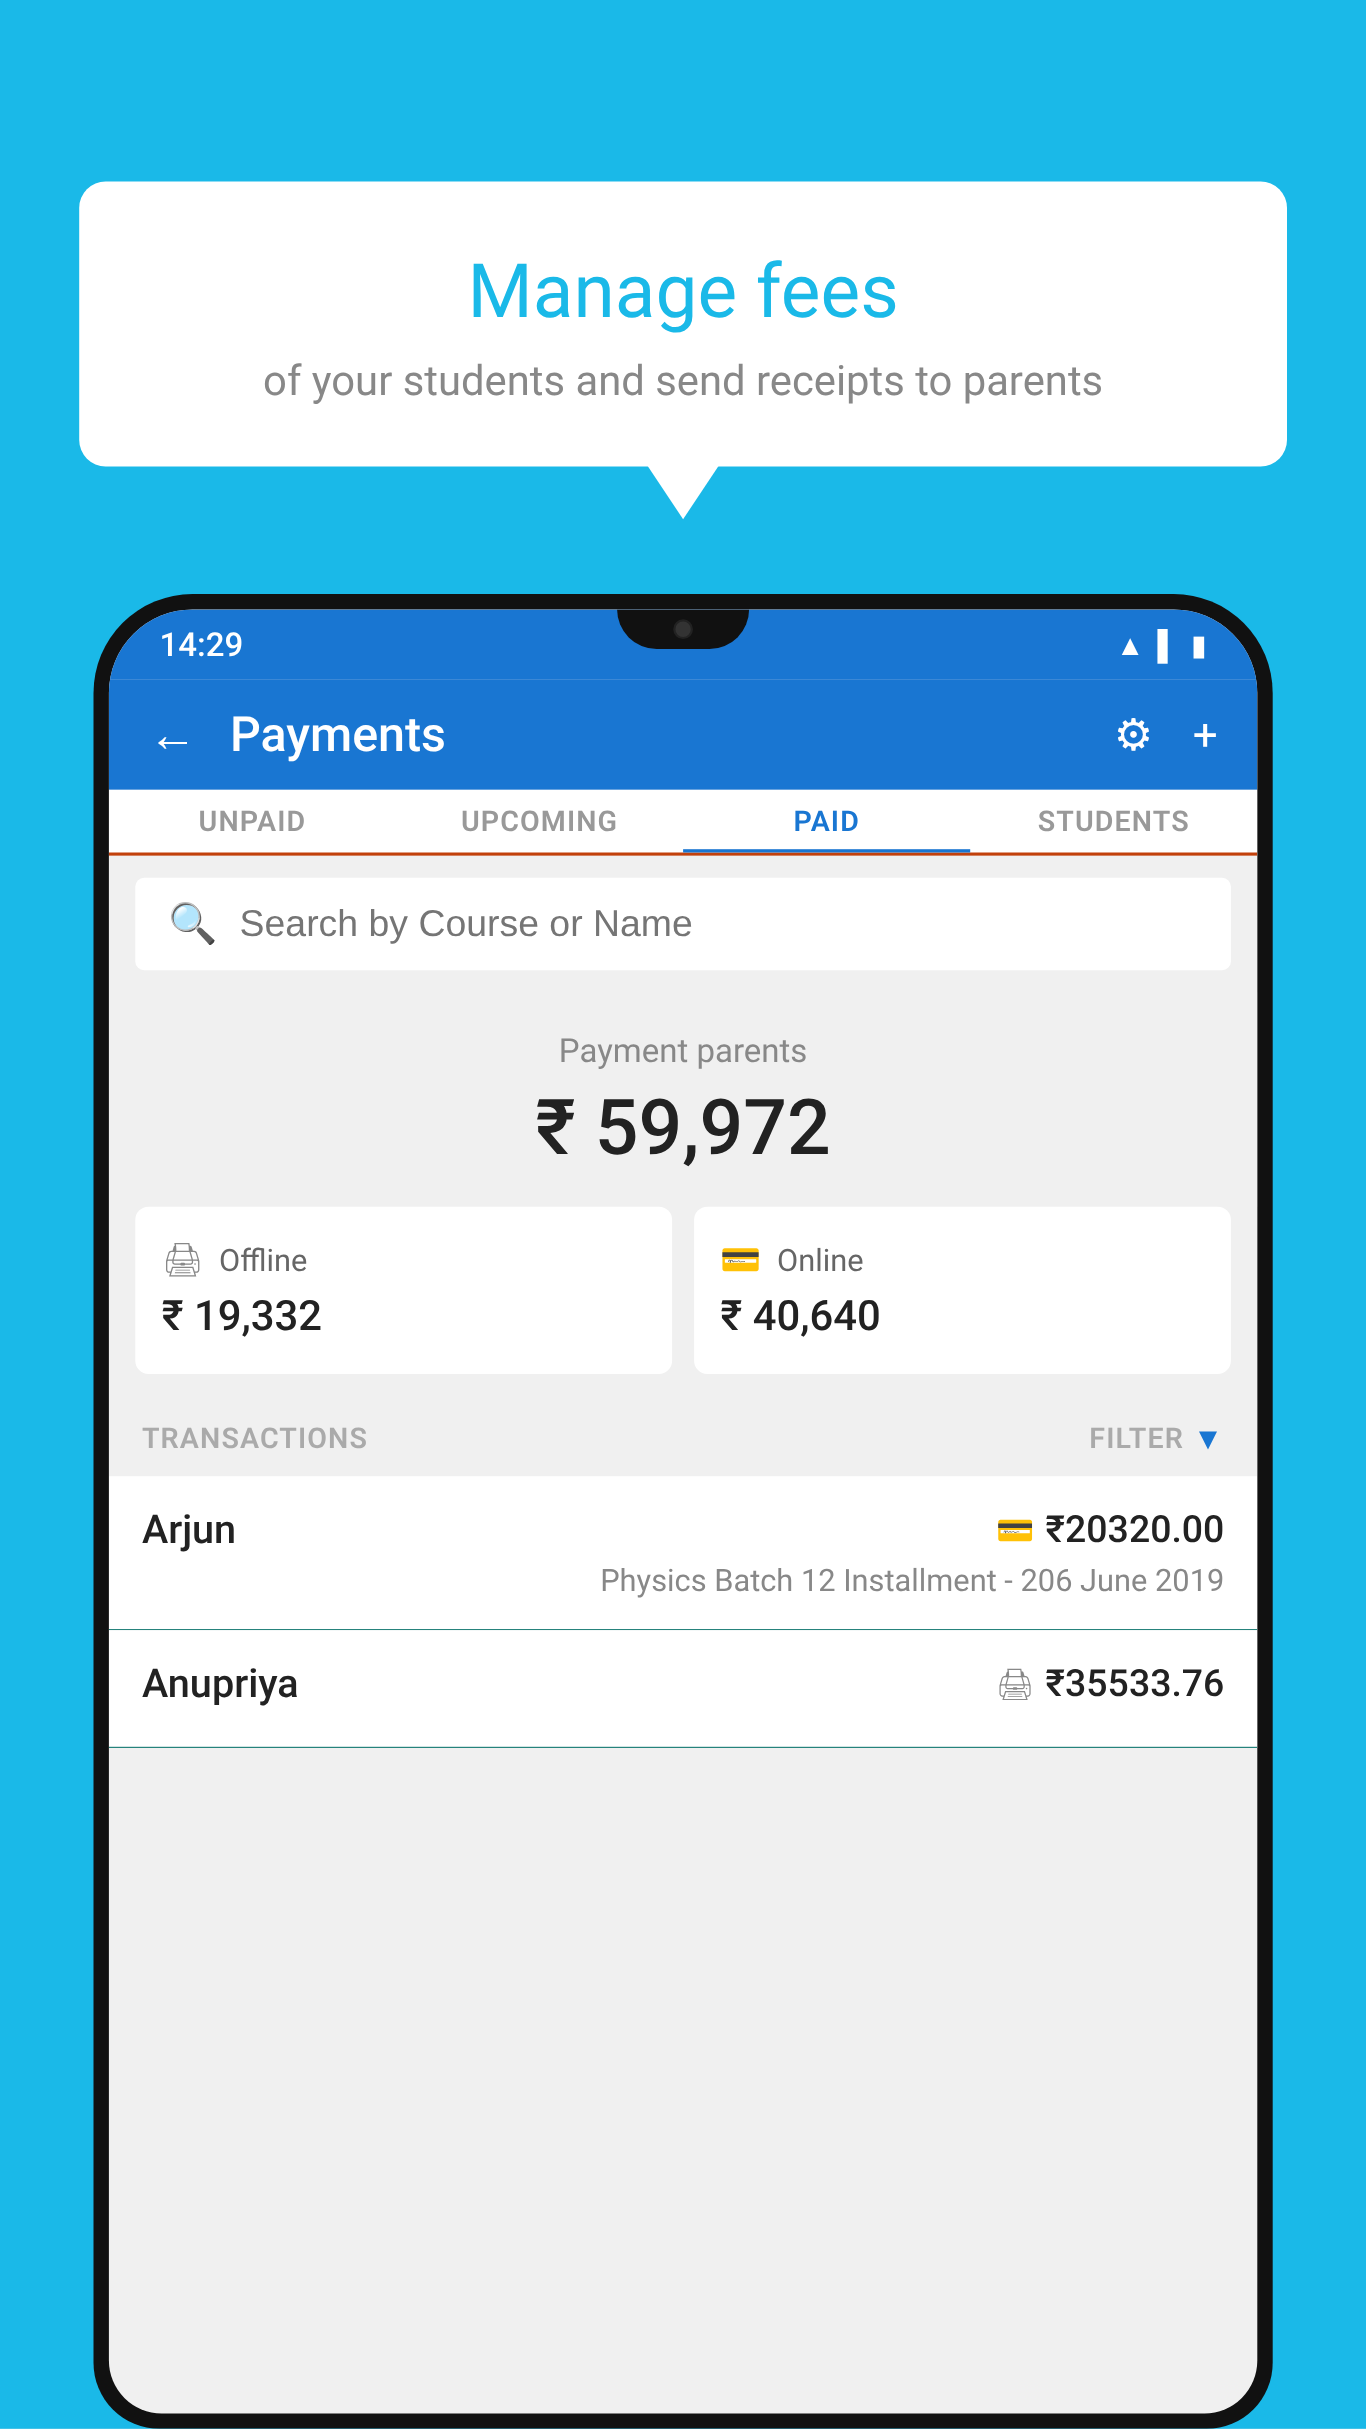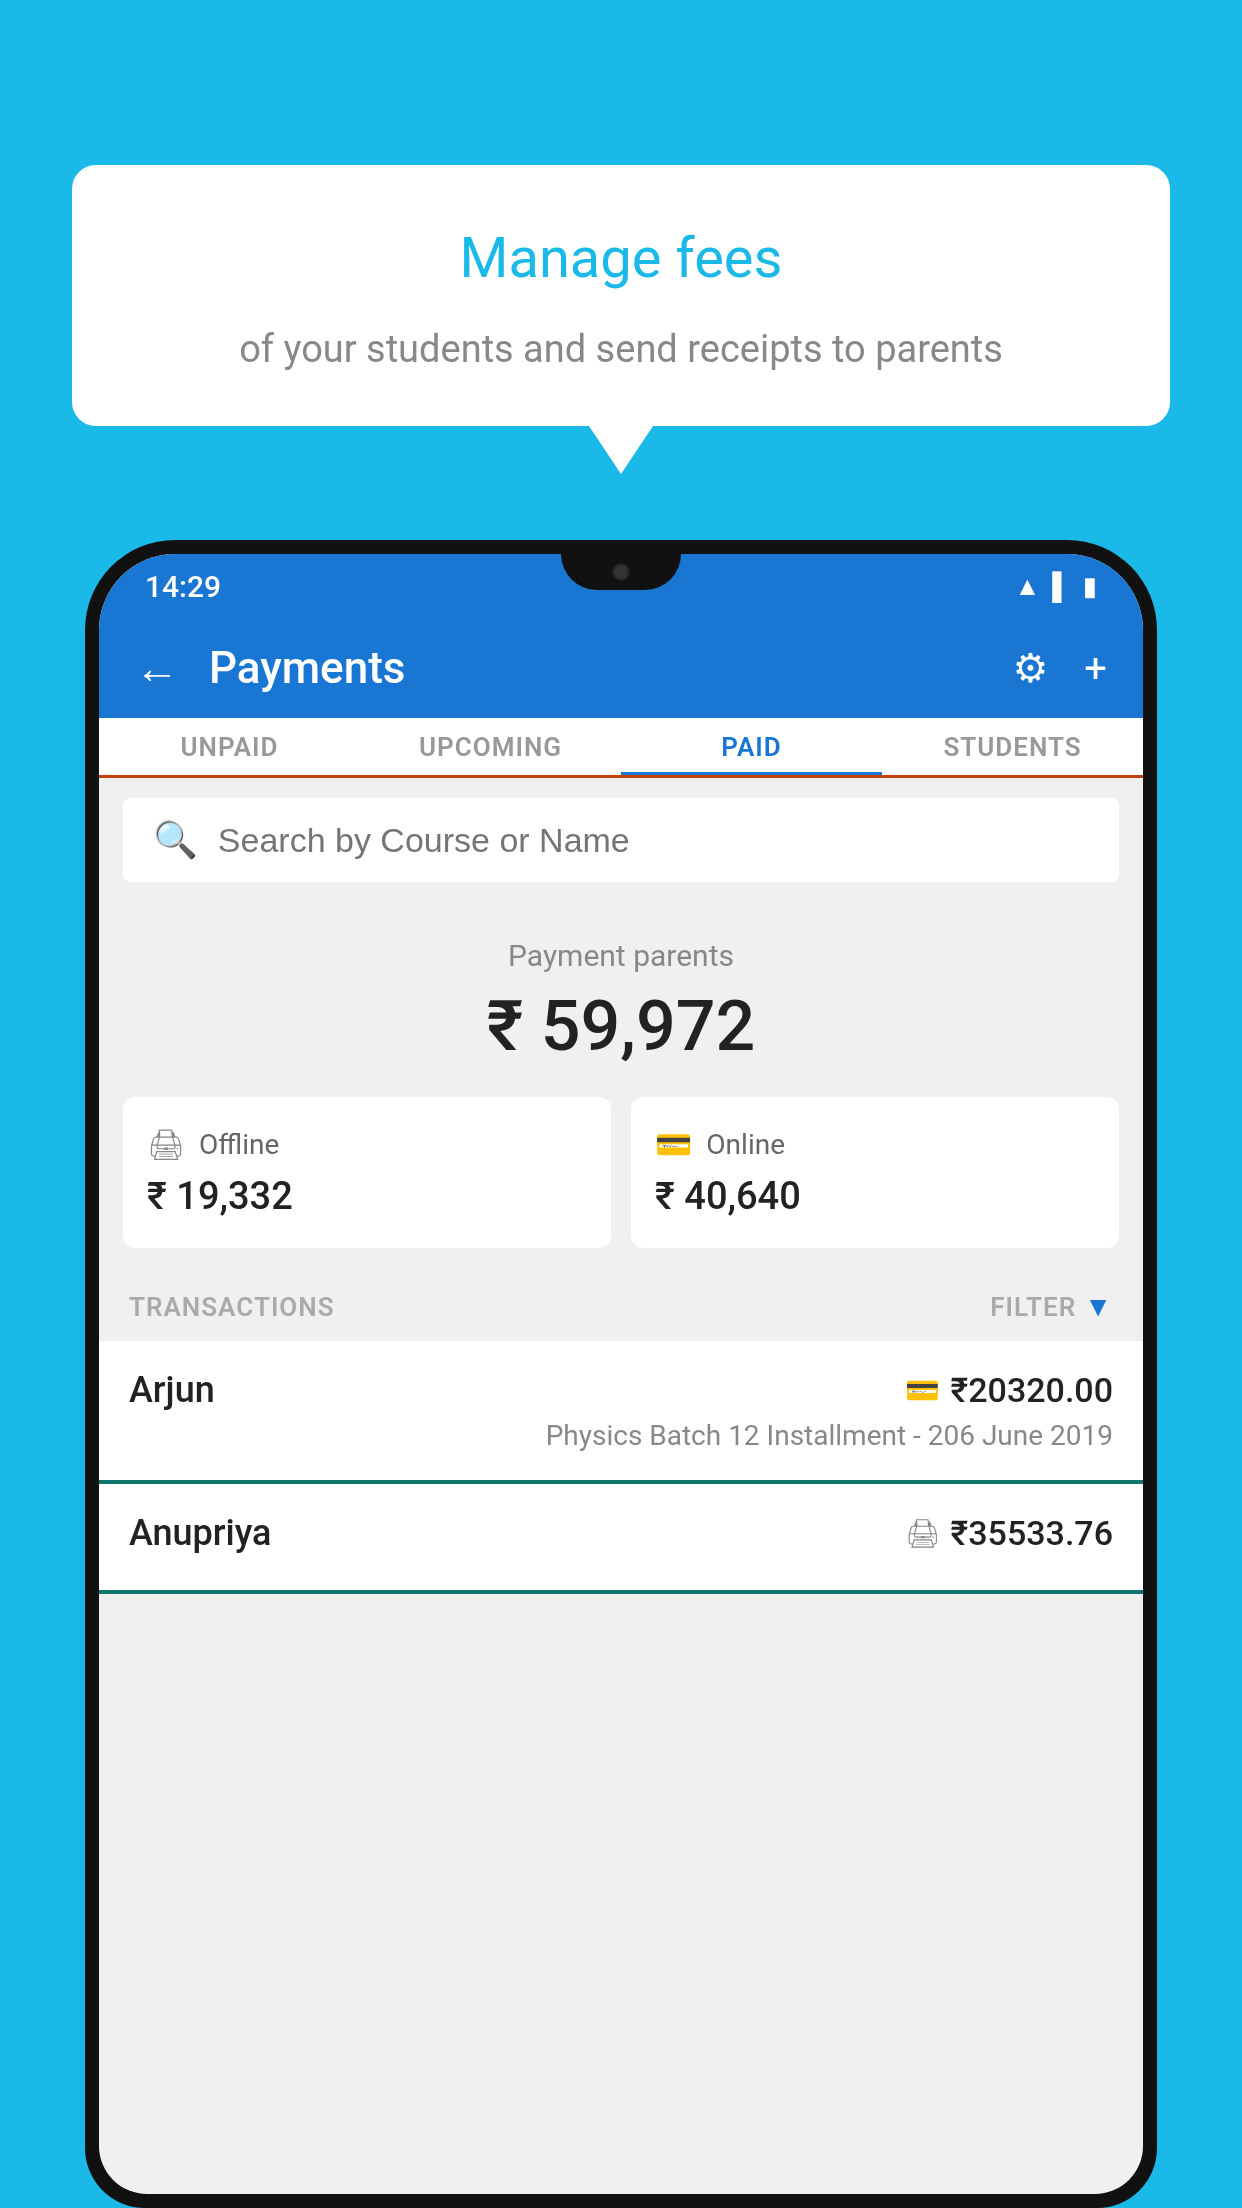--- a/index.html
+++ b/index.html
@@ -29,23 +29,23 @@
       position: absolute;
       bottom: -48px;
       left: 50%;
       transform: translateX(-50%);
       border-left: 36px solid transparent;
       border-right: 36px solid transparent;
       border-top: 54px solid white;
     }
     .speech-bubble-title {
       color: #1ab9e8;
-      font-size: 56px;
+      font-size: 68px;
       font-weight: 400;
-      margin-bottom: 36px;
+      margin-bottom: 20px;
     }
     .speech-bubble-subtitle {
       color: #888;
       font-size: 38px;
       font-weight: 400;
     }
 
     
     .phone-shell {
       position: absolute;
@@ -283,21 +283,21 @@
     }
     .filter-icon-el {
       color: #1976d2;
       font-size: 28px;
     }
 
     
     .transaction-row {
       background: white;
       padding: 28px 30px;
-      border-bottom: 4px solid #0f766e;
+      border-bottom: 1px solid #0f766e;
     }
     .transaction-top {
       display: flex;
       justify-content: space-between;
       align-items: center;
       margin-bottom: 8px;
     }
     .transaction-name {
       color: #222;
       font-size: 36px;

